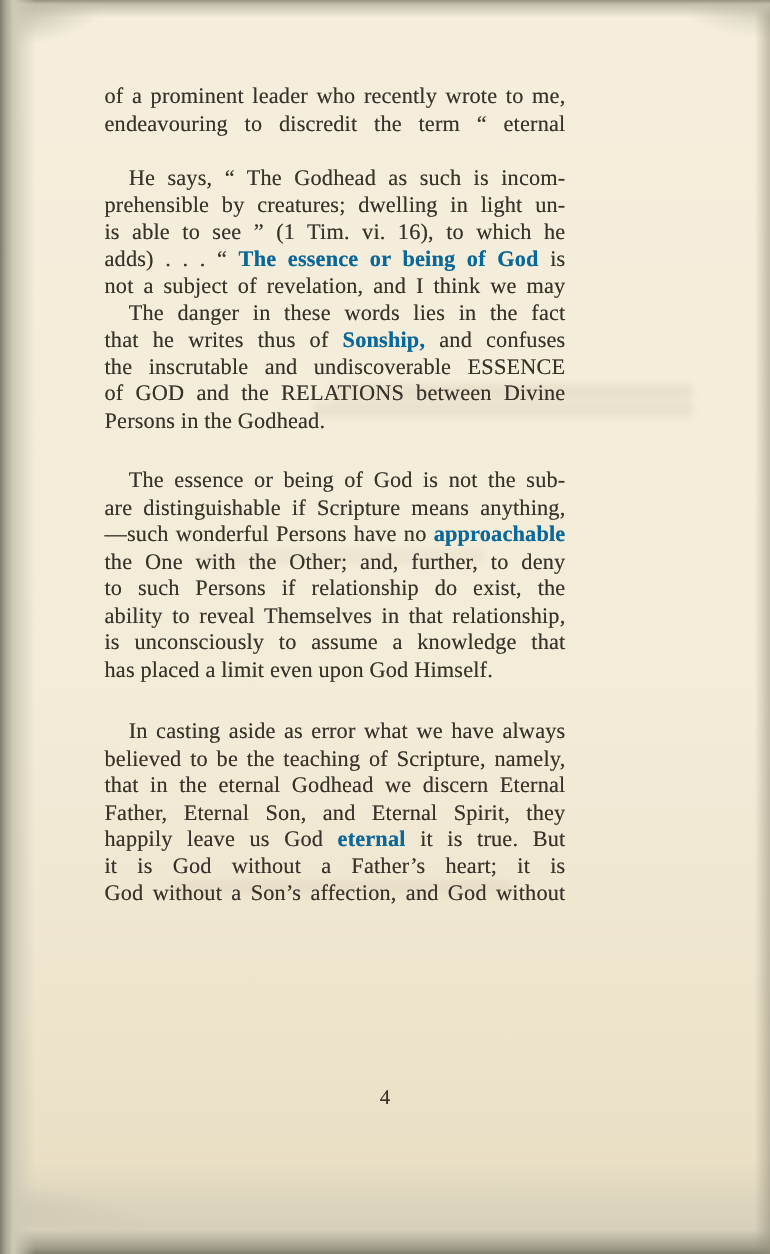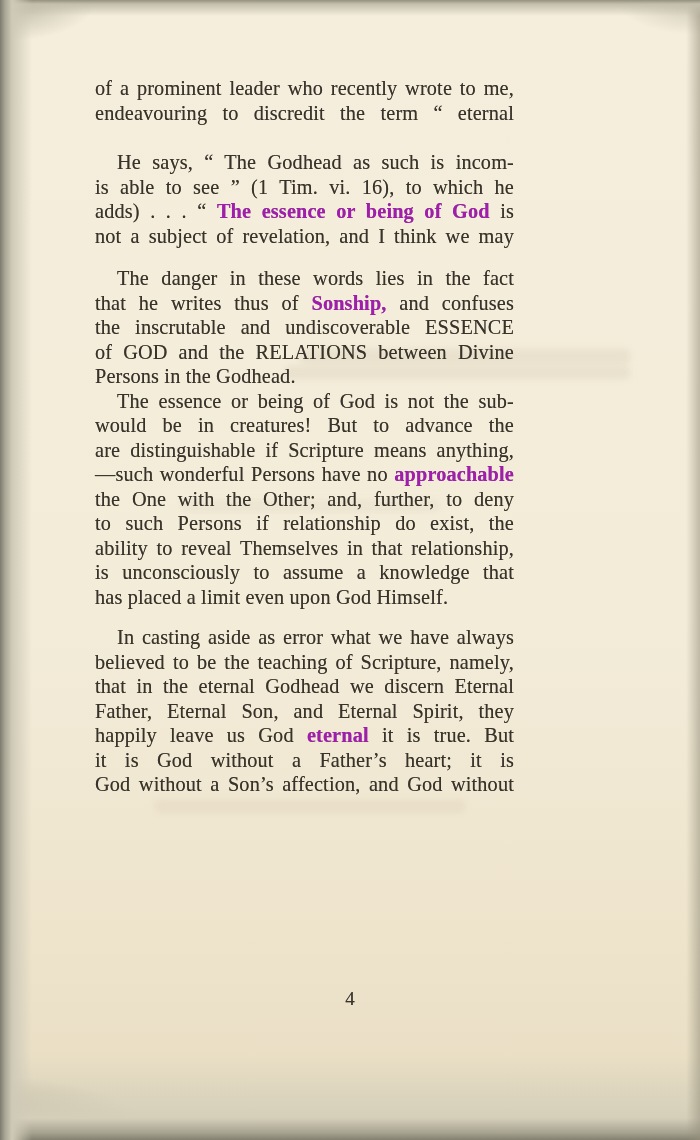--- a/index.html
+++ b/index.html
@@ -41,31 +41,31 @@
     padding: 76px 62px 0 95px;
     color: #37322a;
     font-size: 20.3px;
     line-height: 24.5px;
     letter-spacing: 0.15px;
     text-shadow: 0 0 0.5px rgba(55,50,42,0.55);
     font-family: Liberation Serif, serif;
   }
   .para { margin: 0; }
   .para:nth-child(1) { margin-bottom: 25px; }
-  .para:nth-child(2) { margin-bottom: 18px; }
-  .para:nth-child(3) { }
-  .para:nth-child(4) { margin-bottom: 16px; }
+  .para:nth-child(2) { }
+  .para:nth-child(3) { margin-bottom: 30px; }
+  .para:nth-child(4) { margin-bottom: 32px; }
   .line {
     text-align: justify;
     text-align-last: justify;
     white-space: normal;
   }
   .line.end { text-align-last: left; }
   .indent .line:first-child { text-indent: 22px; }
-  .line b { font-weight: bold; color: #a21caf; }
+  .line b { font-weight: bold; color: #0369a1; }
   .page-number {
     position: absolute;
     top: 988px;
     left: 0;
     width: 700px;
     text-align: center;
     font-size: 19px;
     color: #3a352c;
     text-shadow: 0 0 0.5px rgba(55,50,42,0.55);
   }
@@ -91,34 +91,34 @@
 <div class="ghost ghost-3"></div>
 <div class="ghost ghost-4"></div>
 
 <div class="text-block">
     <div class="para">
       <div class="line">of a prominent leader who recently wrote to me,</div>
       <div class="line">endeavouring to discredit the term “ eternal</div>
     </div>
     <div class="para indent">
       <div class="line">He says, “ The Godhead as such is incom-</div>
+      <div class="line">prehensible by creatures; dwelling in light un-</div>
       <div class="line">is able to see ” (1 Tim. vi. 16), to which he</div>
       <div class="line">adds) . . . “ <b>The essence or being of God</b> is</div>
       <div class="line">not a subject of revelation, and I think we may</div>
     </div>
     <div class="para indent">
       <div class="line">The danger in these words lies in the fact</div>
       <div class="line">that he writes thus of <b>Sonship,</b> and confuses</div>
       <div class="line">the inscrutable and undiscoverable ESSENCE</div>
       <div class="line">of GOD and the RELATIONS between Divine</div>
       <div class="line end">Persons in the Godhead.</div>
     </div>
     <div class="para indent">
       <div class="line">The essence or being of God is not the sub-</div>
-      <div class="line">would be in creatures!  But to advance the</div>
       <div class="line">are distinguishable if Scripture means anything,</div>
       <div class="line">—such wonderful Persons have no <b>approachable</b></div>
       <div class="line">the One with the Other; and, further, to deny</div>
       <div class="line">to such Persons if relationship do exist, the</div>
       <div class="line">ability to reveal Themselves in that relationship,</div>
       <div class="line">is unconsciously to assume a knowledge that</div>
       <div class="line end">has placed a limit even upon God Himself.</div>
     </div>
     <div class="para indent">
       <div class="line">In casting aside as error what we have always</div>

